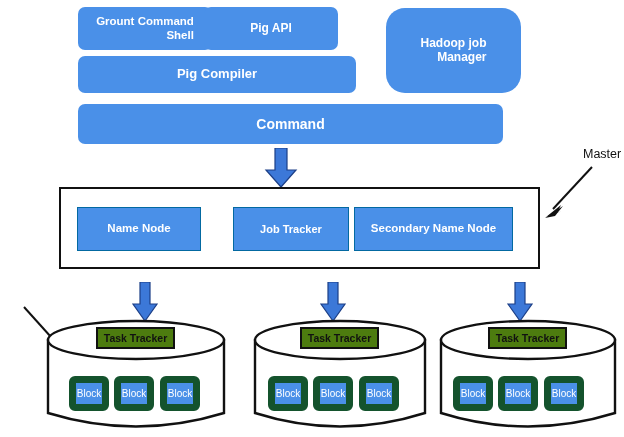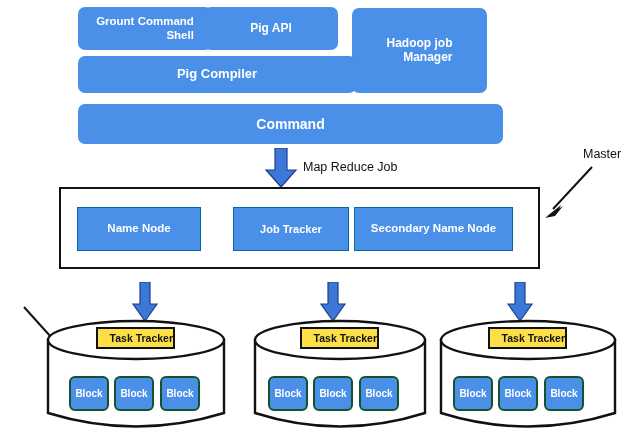--- a/index.html
+++ b/index.html
@@ -35,21 +35,21 @@
   .sharp {
     border: 1px solid #0369a1;
   }
   .blue-box .lbl {
     display: block;
     white-space: pre-line;
   }
   
   #box-ground-shell { left: 78px;  top: 7px;   width: 134px; height: 43px; font-size: 11.5px; }
   #box-pig-api      { left: 204px; top: 7px;   width: 134px; height: 43px; font-size: 12px; }
-  #box-hadoop-jm    { left: 352px; top: 8px;   width: 135px; height: 85px; font-size: 12px; }
+  #box-hadoop-jm    { left: 386px; top: 8px;   width: 135px; height: 85px; font-size: 12px; border-radius: 19px; }
   #box-pig-compiler { left: 78px;  top: 56px;  width: 278px; height: 37px; font-size: 13px; }
   #box-driver       { left: 78px;  top: 104px; width: 425px; height: 40px; font-size: 14px; }
 
   
   #master-container {
     position: absolute;
     left: 59px;
     top: 187px;
     width: 481px;
     height: 82px;
@@ -81,40 +81,40 @@
   
   .ann-arrow { position: absolute; }
   .ann-arrow svg { display: block; overflow: visible; }
 
   
   .cylinder { position: absolute; }
   .cylinder svg { display: block; }
 
   .task-tracker {
     position: absolute;
-    background: #fde047;
+    background: #4d7c0f;
     border: 2px solid #111111;
     color: #111111;
     font-size: 10.5px;
     font-weight: bold;
     display: flex;
     align-items: center;
-    justify-content: flex-end;
+    justify-content: center;
     box-sizing: border-box;
     height: 22px;
     width: 79px;
   }
   .block-box {
     position: absolute;
     background: #4a90e8;
-    border: 2px solid #14532d;
+    border: 7px solid #14532d;
     border-radius: 6px;
     color: #ffffff;
     font-size: 10px;
-    font-weight: bold;
+    font-weight: normal;
     display: flex;
     align-items: center;
     justify-content: center;
     box-sizing: border-box;
     width: 40px;
     height: 35px;
   }
 </style>
 </head>
 <body>
@@ -142,21 +142,20 @@
   <div class="blue-box rounded" id="box-driver">
     <span class="lbl">Command</span>
   </div>
 
   <div class="fat-arrow" style="left:264px; top:148px;">
     <svg width="34" height="40" viewBox="0 0 34 40">
       <polygon points="11,0 23,0 23,22 32,22 17,39 2,22 11,22" fill="#3c78d8" stroke="#1c3f87" stroke-width="1.2"></polygon>
     </svg>
   </div>
 
-  <div class="plain-label" id="label-mapreduce">Map Reduce Job</div>
 
   <div id="master-container"></div>
 
   <div class="blue-box sharp" id="box-name-node">
     <span class="lbl">Name Node</span>
   </div>
 
   <div class="blue-box sharp" id="box-job-tracker">
     <span class="lbl">Job Tracker</span>
   </div>

